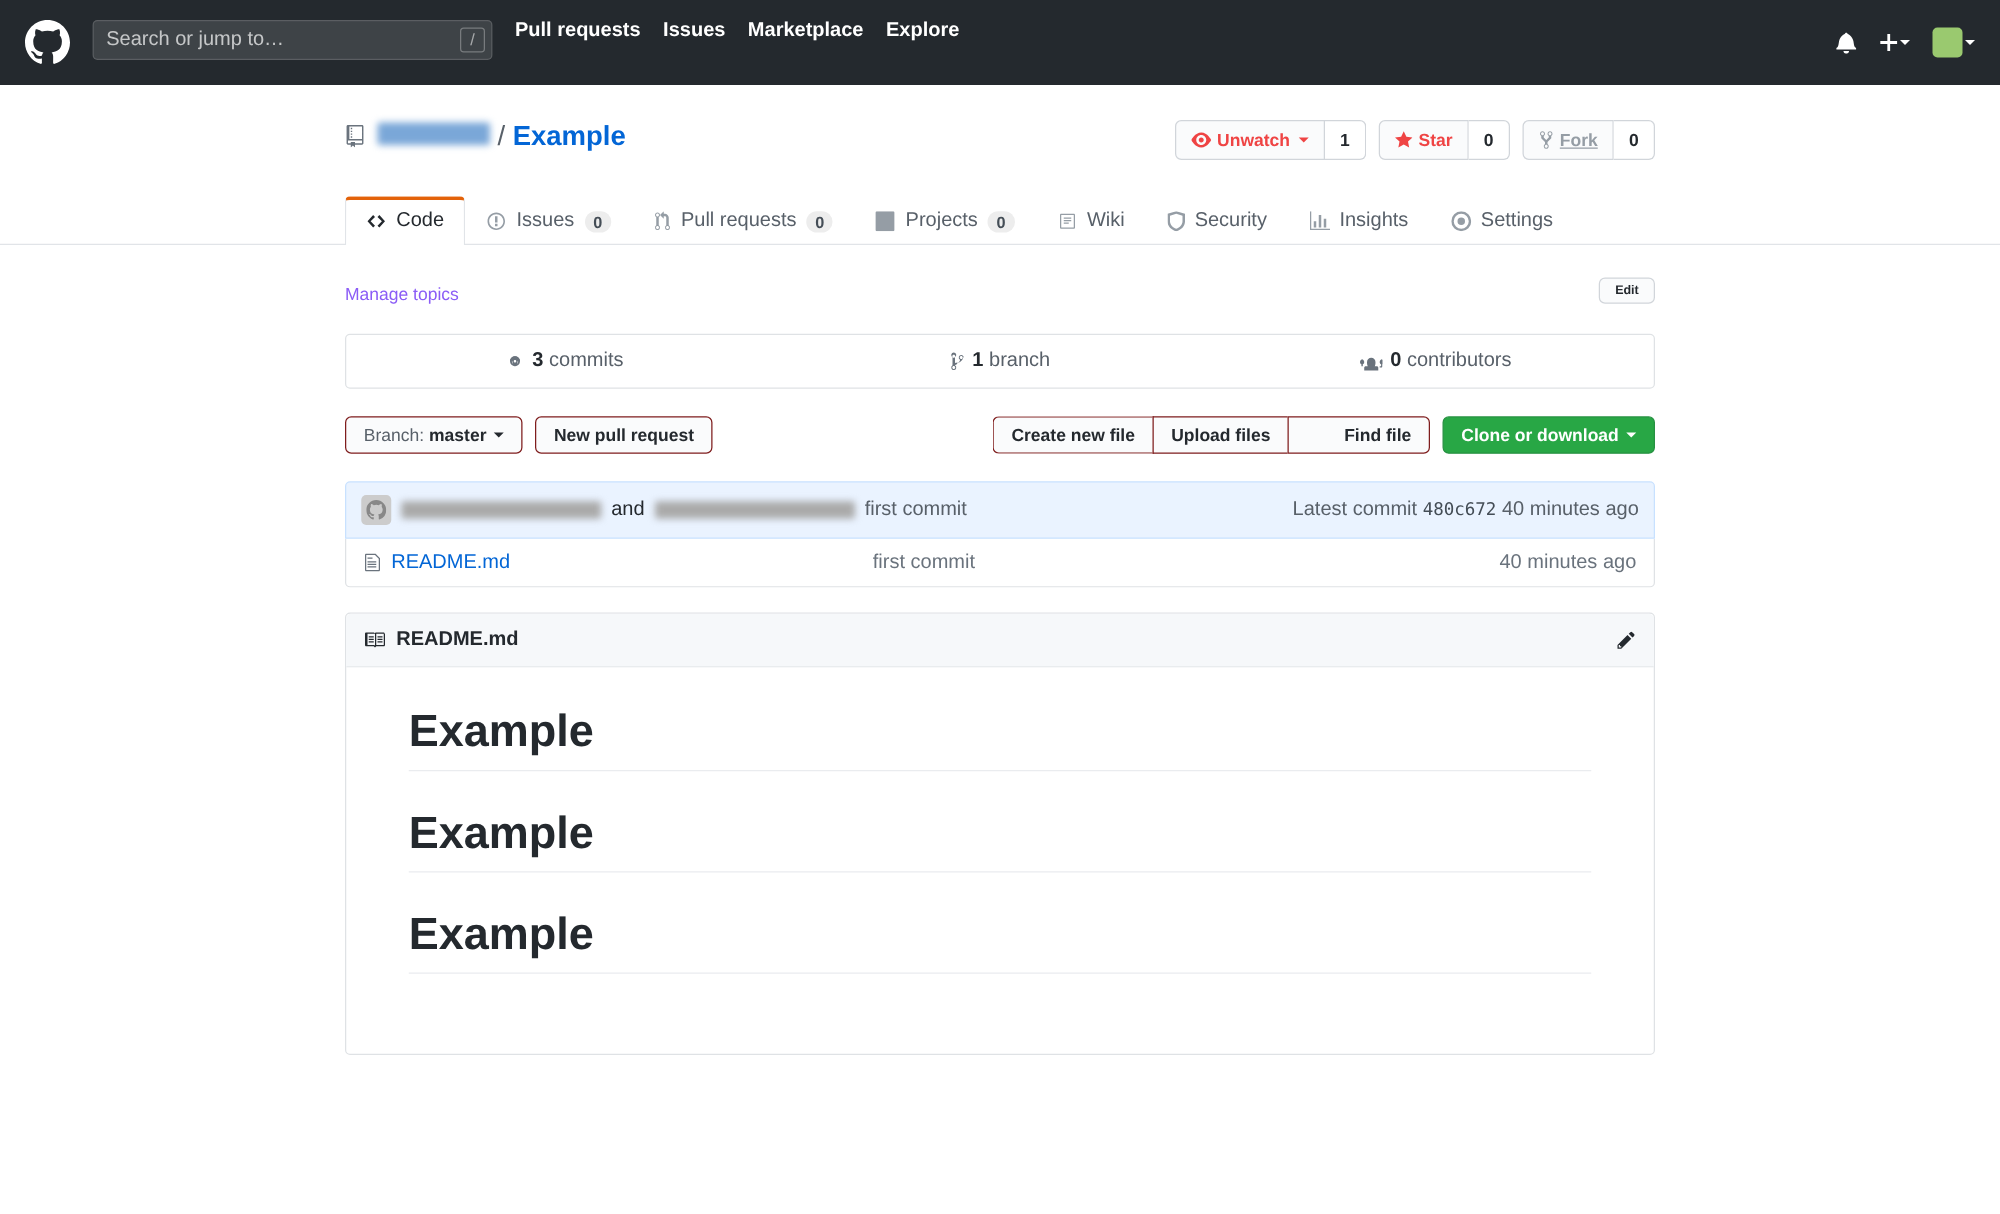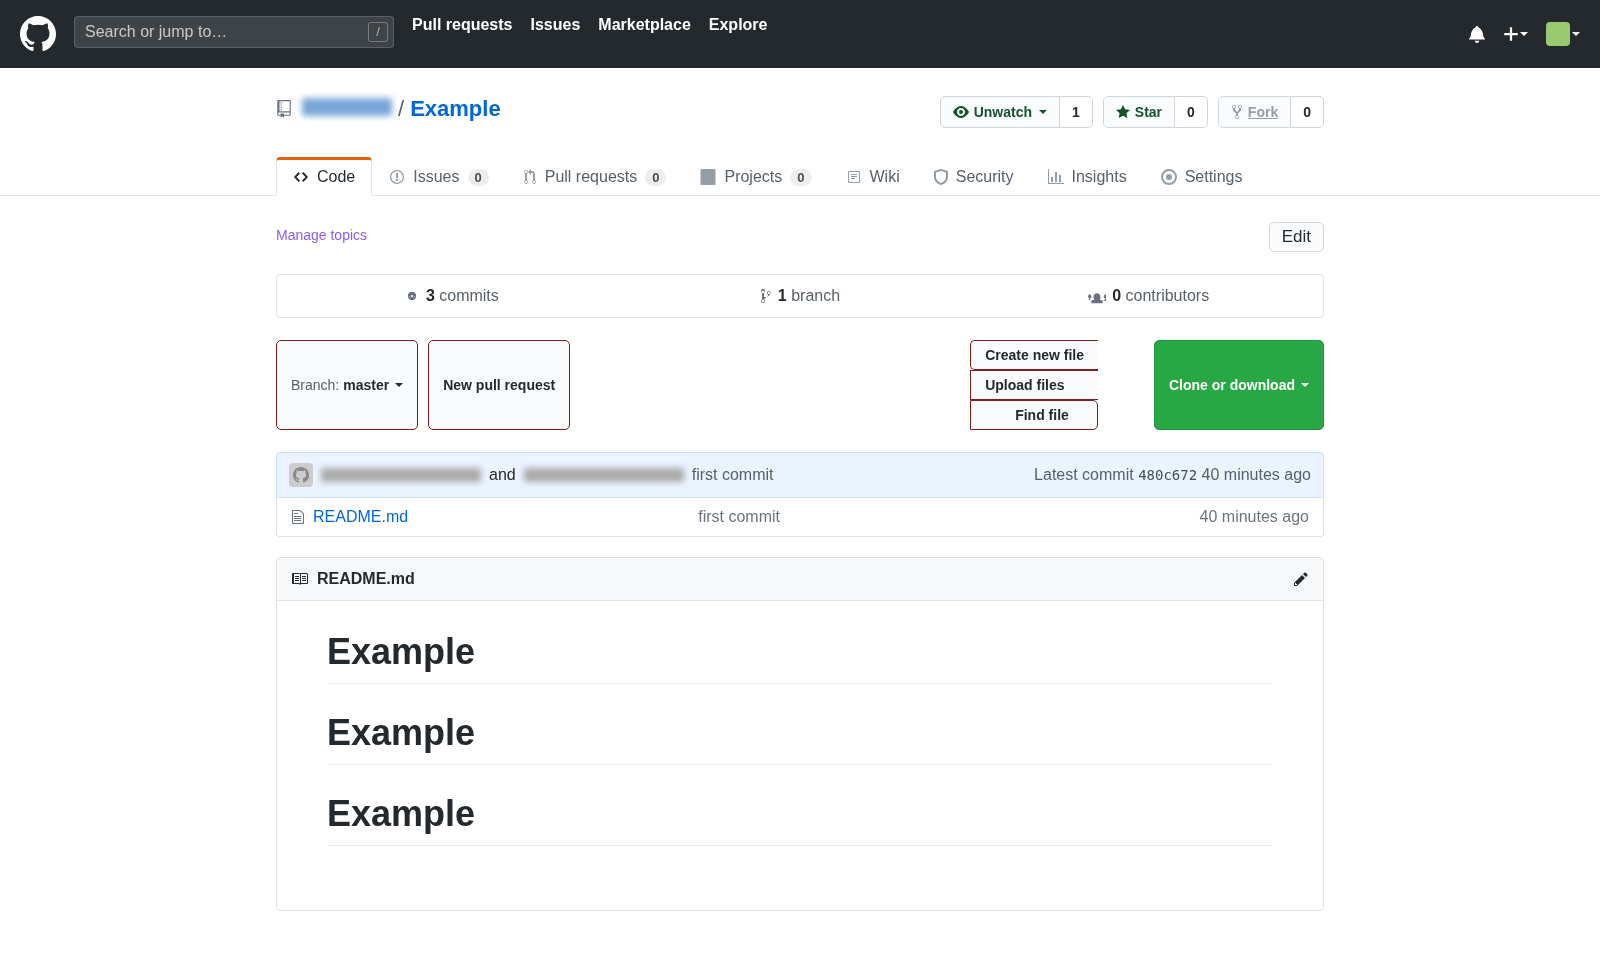--- a/index.html
+++ b/index.html
@@ -30,54 +30,54 @@
   .repohead-row { display: flex; justify-content: space-between; align-items:flex-start; }
   .repo-title { display:flex; align-items:center; font-size: 22px; font-weight:400; gap:4px; }
   .repo-title .octicon { color:#6a737d; margin-right:6px; }
   .redact { display:inline-block; height:18px; border-radius:2px; filter: blur(3px); background:#7aa7d8; }
   .redact.gray { background:#aaa; }
   .repo-title-sep { color:#586069; margin:0 2px; }
   .repo-name { color:#0366d6; font-weight:600; }
 
   .pagehead-actions { display:flex; gap:10px; }
   .btn-group { display:flex; }
-  .btn { font-size:14px; font-weight:600; color:#14532d; background:#fafbfc; border:1px solid #d1d5da; padding:5px 12px; border-radius:5px; display:flex; align-items:center; gap:5px; line-height:20px; cursor:pointer; }
+  .btn { font-size:14px; font-weight:600; color:#ef4444; background:#fafbfc; border:1px solid #d1d5da; padding:5px 12px; border-radius:5px; display:flex; align-items:center; gap:5px; line-height:20px; cursor:pointer; }
   .btn.disabled { color:#959da5; cursor:default;text-decoration:underline; }
   .btn-group .btn { border-radius:5px 0 0 5px; }
   .social-count { font-size:14px; font-weight:600; color:#24292e; background:#fff; border:1px solid #d1d5da; border-left:0; padding:5px 12px; border-radius:0 5px 5px 0; line-height:20px; }
 
   
   .reponav { display:flex; margin-top:28px; }
   .tab { display:flex; align-items:center; gap:8px; padding:10px 16px; color:#586069; font-size:16px; border:1px solid transparent; border-bottom:0; position:relative; top:1px; }
   .tab .octicon { color:#959da5; }
   .tab.selected { background:#fff; border-color:#e1e4e8; border-top:3px solid #e36209; border-radius:4px 4px 0 0; color:#24292e; font-weight:400; padding-top:8px; }
   .tab.selected .octicon { color:#24292e; }
   .counter { background:#ededed; color:#444d56; border-radius:10px; font-size:13px; font-weight:600; padding:1px 7px; }
 
   
   .main { padding-top: 26px; }
   .descrow { display:flex; justify-content:space-between; align-items:flex-start; }
   .no-desc { font-style:italic; font-size:18px; color:#586069; }
-  .edit-btn { font-size:17px; font-weight:400; background:#fafbfc; border:1px solid #d1d5da; border-radius:5px; padding:4px 12px; cursor:pointer; color:#24292e; }
+  .edit-btn { font-size:10px; font-weight:700; background:#fafbfc; border:1px solid #d1d5da; border-radius:5px; padding:4px 12px; cursor:pointer; color:#24292e; }
   .manage-topics { color:#8b5cf6; font-size:14px; display:inline-block; margin-top:5px; }
 
   .numbers-summary { display:flex; border:1px solid #dfe2e5; border-radius:4px; margin-top:22px; }
   .numbers-summary .cell { flex:1; text-align:center; padding:12px 0; font-size:16px; color:#586069; display:flex; align-items:center; justify-content:center; gap:6px; }
   .numbers-summary .cell b { color:#24292e; font-weight:700; }
   .numbers-summary .octicon { color:#6a737d; }
 
   .file-nav { display:flex; justify-content:space-between; margin-top:22px; }
   .file-nav-left, .file-nav-right { display:flex; gap:10px; }
   .btn-sm { font-size:14px; font-weight:600; color:#24292e; background:#fafbfc; border:1px solid #7f1d1d; padding:6px 14px; border-radius:5px; cursor:pointer; display:flex; align-items:center; gap:4px; }
   .btn-sm .light { font-weight:400; color:#586069; }
-  .btn-group-sm { display:flex;flex-direction:column; }
+  .btn-group-sm { display:flex; }
   .btn-group-sm .btn-sm { border-radius:0; border-right-width:0; }
   .btn-group-sm .btn-sm:first-child { border-radius:5px 0 0 5px; }
   .btn-group-sm .btn-sm:last-child { border-radius:0 5px 5px 0; border-right-width:1px;padding-left:44px; }
-  .btn-primary { background:#28a745; color:#fff; border:1px solid #279142; font-size:14px; font-weight:600; padding:6px 14px; border-radius:5px; cursor:pointer; display:flex; align-items:center; gap:4px;margin-left:46px; }
+  .btn-primary { background:#28a745; color:#fff; border:1px solid #279142; font-size:14px; font-weight:600; padding:6px 14px; border-radius:5px; cursor:pointer; display:flex; align-items:center; gap:4px; }
   .btn-primary .caret-down { border-top-color:#fff; }
 
   .commit-tease { background:#eaf3ff; border:1px solid #c8e1ff; border-radius:4px 4px 0 0; margin-top:22px; padding:10px 12px; display:flex; justify-content:space-between; align-items:center; font-size:16px; }
   .commit-tease-left { display:flex; align-items:center; gap:8px; }
   .avatar-sm { width:24px; height:24px; border-radius:4px; background:#ccc; display:flex; align-items:center; justify-content:center; }
   .commit-msg { color:#586069; }
   .commit-right { color:#586069; font-size:16px; }
   .commit-sha { font-family: SFMono-Regular, Consolas, monospace; font-size:14px; color:#444d56; }
 
   .files { border:1px solid #dfe2e5; border-top:0; border-radius:0 0 4px 4px; }

